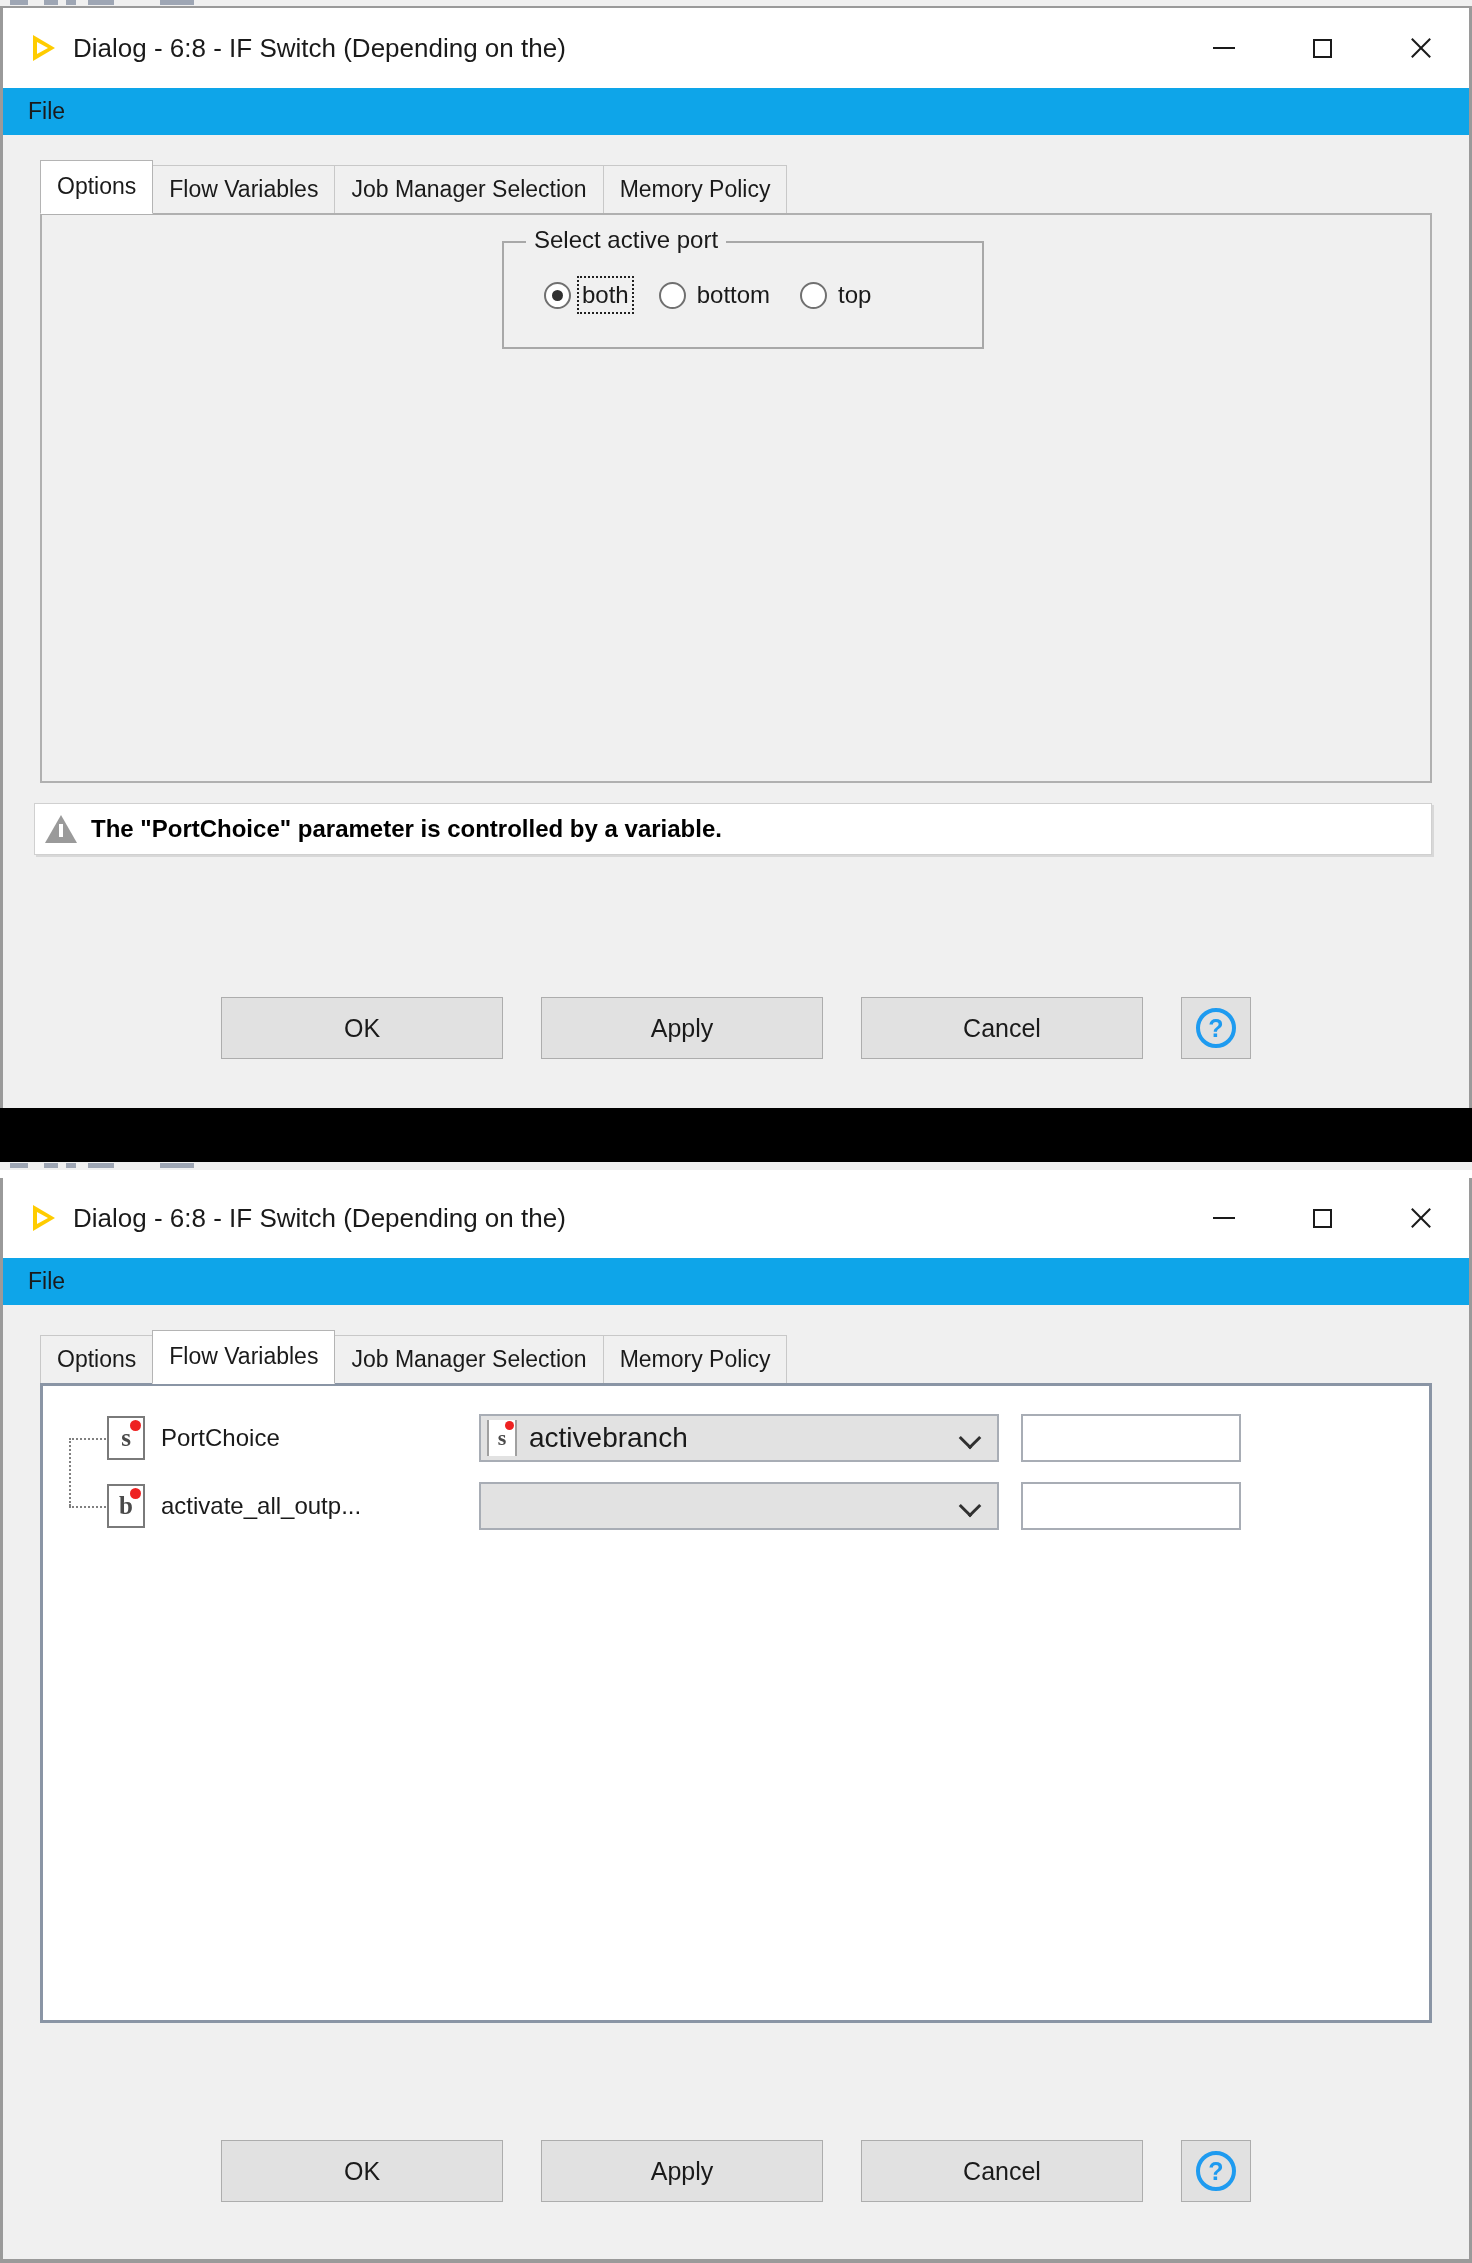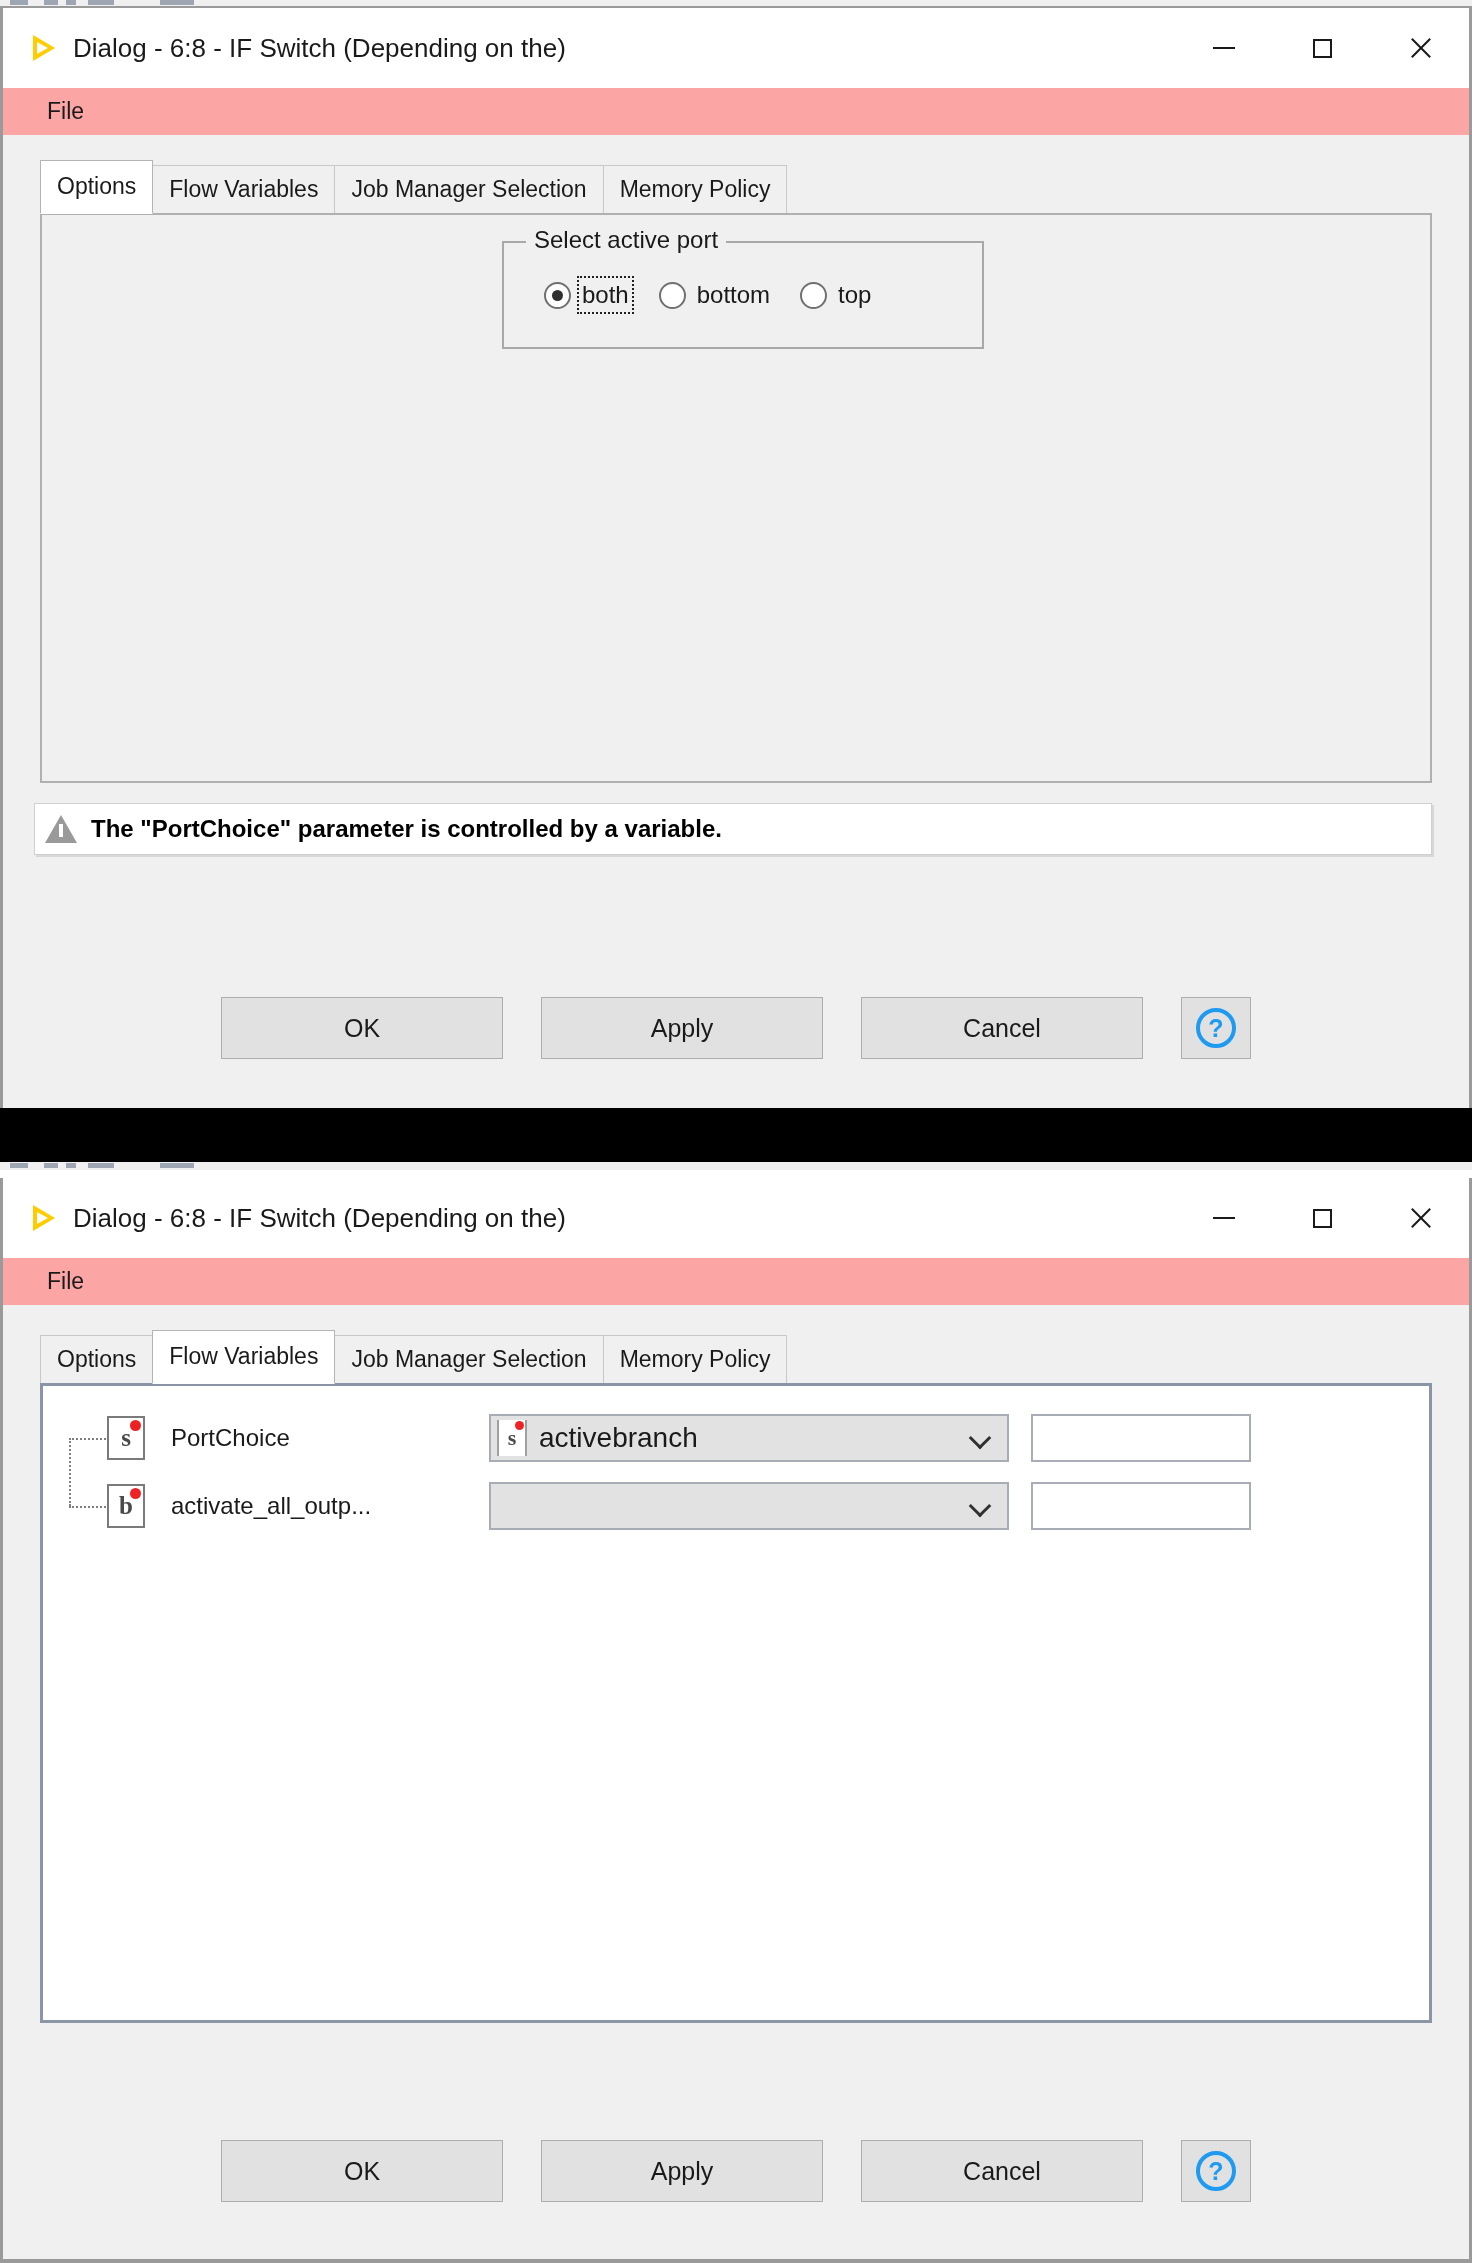--- a/index.html
+++ b/index.html
@@ -135,24 +135,24 @@
     left: 0; top: 11px;
     width: 26px; height: 2px;
     background: #1a1a1a;
   }
   .win-btn .close-glyph::before { transform: rotate(45deg); }
   .win-btn .close-glyph::after  { transform: rotate(-45deg); }
 
   
   .menubar {
     height: 47px;
-    background: #fca5a5;
-    display: flex;
-    align-items: center;
-    padding-left: 36px;
+    background: #0ea5e9;
+    display: flex;
+    align-items: center;
+    padding-left: 17px;
   }
   .menu-item {
     font-size: 23px;
     color: #1a1a1a;
     padding: 4px 8px;
   }
 
   
   .dlg-body {
     background: #f0f0f0;
@@ -372,21 +372,21 @@
   .var-icon .dot {
     position: absolute;
     right: 2px; top: 2px;
     width: 11px; height: 11px;
     border-radius: 50%;
     background: #ee2222;
   }
   .var-name {
     font-size: 24px;
     color: #1a1a1a;
-    margin-left: 26px;
+    margin-left: 16px;
     width: 300px;
     white-space: nowrap;
   }
   .fv-combo {
     width: 520px;
     height: 48px;
     background: #e2e2e2;
     border: 2px solid #a8adb5;
     box-sizing: border-box;
     display: flex;

